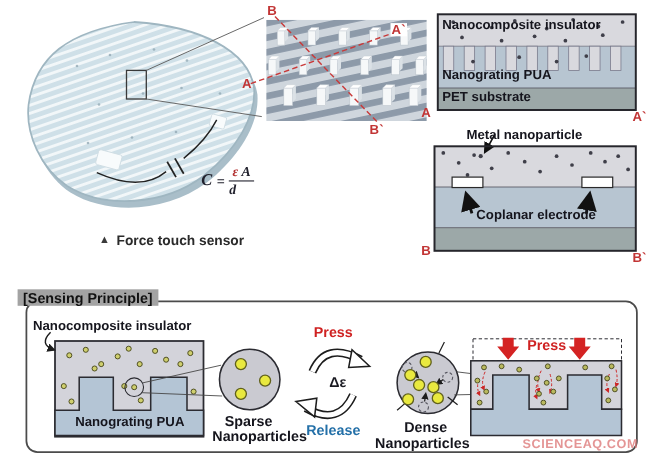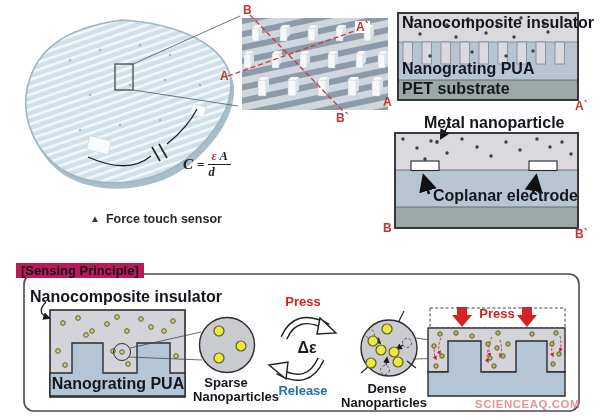--- a/index.html
+++ b/index.html
@@ -1,40 +1,40 @@
 <!DOCTYPE html>
 <html><head>
 <meta charset="utf-8">
 <style>
   html,body{margin:0;padding:0;background:#ffffff;}
   #page{position:relative;width:600px;height:420px;background:#ffffff;overflow:hidden;
         font-family:"Liberation Sans",sans-serif;}
   .abs{position:absolute;}
-  .lbl{position:absolute;font-weight:bold;color:#15151d;font-size:16px;line-height:13px;white-space:nowrap;}
+  .lbl{position:absolute;font-weight:bold;color:#15151d;font-size:12px;line-height:13px;white-space:nowrap;}
   .corner{position:absolute;font-weight:bold;color:#c23535;font-size:12px;line-height:12px;white-space:nowrap;}
   .ctr{transform:translateX(-50%);}
   .press-red{color:#cf2121;font-size:13px;}
   .release-blue{color:#2470a8;font-size:13px;}
-  .delta{color:#1a1a22;font-size:16px;}
+  .delta{color:#1a1a22;font-size:13px;}
   .small-cap{font-size:13px;}
   
   #formula{position:absolute;left:183px;top:150px;display:flex;align-items:center;gap:4px;
            font-family:"Liberation Serif",serif;font-style:italic;font-weight:bold;color:#20202c;}
   #formula .f-c{font-size:15px;}
   #formula .f-eq{font-size:13px;font-style:normal;}
   #formula .frac{display:inline-flex;flex-direction:column;align-items:flex-start;font-size:12.5px;line-height:13px;}
   #formula .num{padding:0 3px 1px 3px;border-bottom:1.6px solid #22222e;}
   #formula .num .eps{color:#b23030;margin-right:3px;}
   #formula .den{padding-top:1px;}
   
   #caption{position:absolute;left:90px;top:212px;display:flex;align-items:center;gap:6px;
            font-weight:bold;font-size:12.5px;color:#2a2a2a;}
   #caption .tri{font-size:10px;line-height:10px;color:#3a3a3a;}
   
-  #sp-title{position:absolute;left:16px;top:263px;background:#be185d;padding:0 5px;
+  #sp-title{position:absolute;left:16px;top:263px;background:#a3a3a3;padding:0 5px;
             font-weight:bold;font-size:13px;color:#111;}
   .halo{background:#ffffff;padding:0 1px;}
   #watermark{position:absolute;left:580px;top:398px;transform:translateX(-100%);
              color:rgba(221,123,123,0.8);font-size:11.5px;font-weight:600;letter-spacing:0.5px;}
 </style>
 </head>
 <body>
 
 <div id="page">
 

